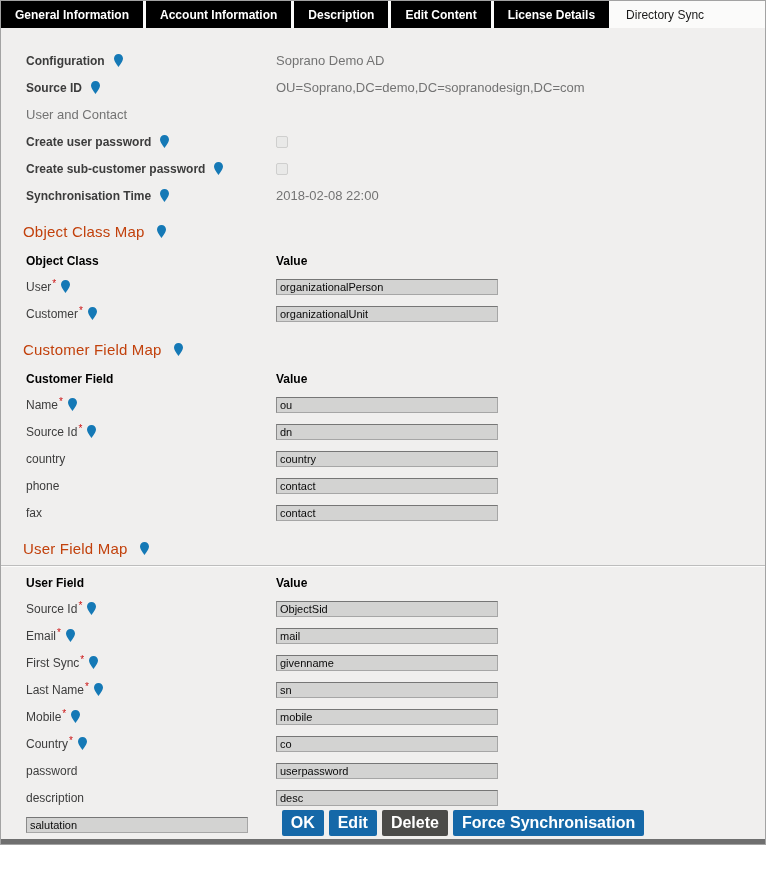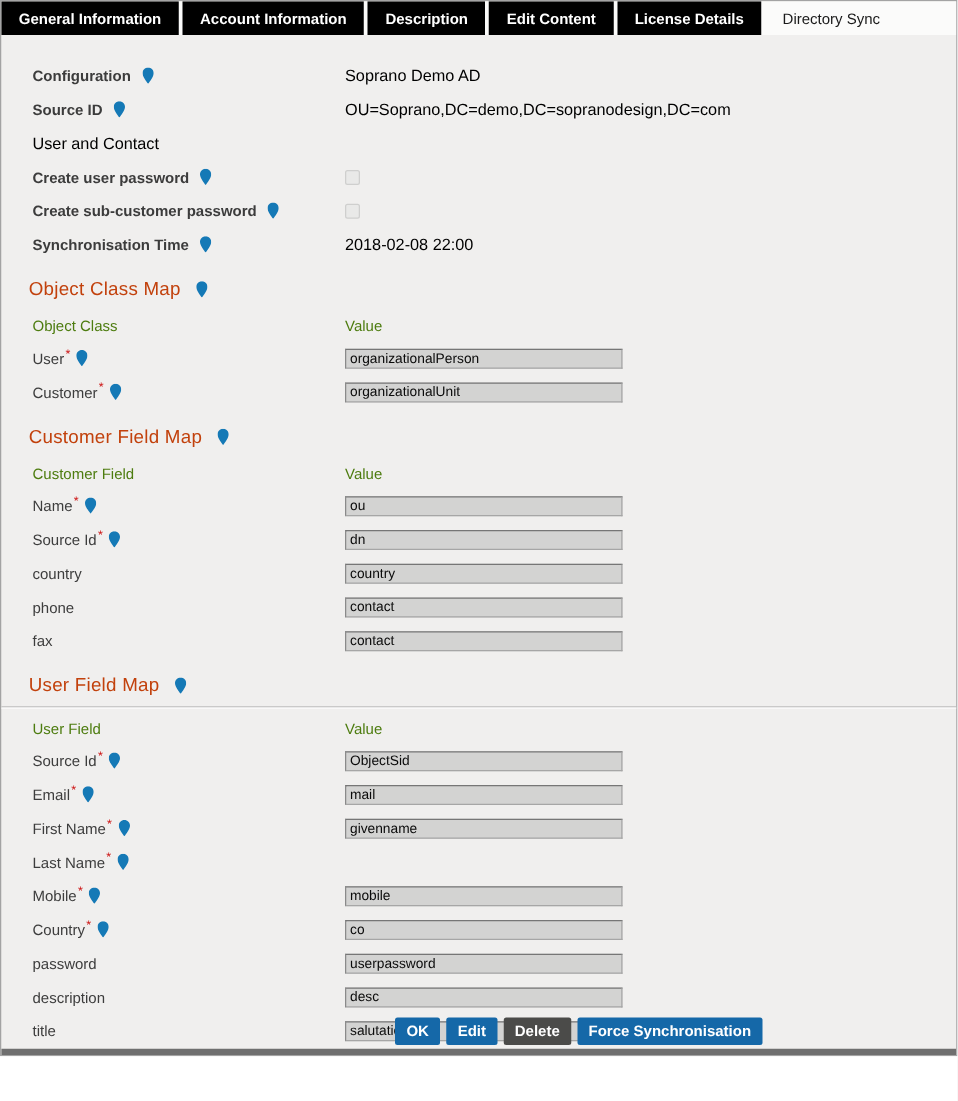--- a/index.html
+++ b/index.html
@@ -45,21 +45,21 @@
 
   .info-row { display: flex; align-items: center; height: 27px; }
   .info-label {
     width: 250px;
     font-size: 12px;
     font-weight: bold;
     color: #3c3c3c;
     display: flex;
     align-items: center;
   }
-  .info-value { font-size: 13px; color: #000000; }
+  .info-value { font-size: 13px; color: #737373; }
 
   .pin { margin-left: 9px; display: inline-flex; flex: none; }
 
   .checkbox {
     appearance: none;
     -webkit-appearance: none;
     width: 12px; height: 12px;
     background: #e9e9e8;
     border: 1px solid #cfcfce;
     border-radius: 2px;
@@ -77,21 +77,21 @@
     letter-spacing: 0.2px;
   }
   .section-title .pin { margin-left: 12px; }
   .section-divider {
     height: 0;
     border-top: 1px solid #bdbdbd;
     border-bottom: 1px solid #fcfcfb;
     margin: 2px -25px 3px -25px;
   }
   .hdr-row { display: flex; height: 25px; align-items: center; }
-  .hdr-col { font-size: 12px; color: #4d7c0f; }
+  .hdr-col { font-size: 12px; color: #000000; font-weight: bold; }
   .hdr-col.c1 { width: 250px; }
 
   .map-row { display: flex; align-items: center; height: 27px; }
   .map-label {
     width: 250px;
     font-size: 12px;
     color: #3d3d3d;
     display: flex;
     align-items: center;
   }
@@ -127,21 +127,21 @@
     justify-content: center;
     transform: translateX(80px);
     gap: 5px;
   }
   .btn {
     border: none;
     border-radius: 2px;
     background: var(--accent-blue);
     color: #ffffff;
     font-family: "Liberation Sans", "DejaVu Sans", sans-serif;
-    font-size: 12px;
+    font-size: 16px;
     font-weight: bold;
     padding: 4px 9px;
     cursor: pointer;
     white-space: nowrap;
   }
   .btn.dark { background: var(--delete-gray); }
 
   .bottom-strip {
     position: absolute;
     left: 0; right: 0; bottom: 0;
@@ -345,40 +345,41 @@
             <span class="pin">
               <svg width="9" height="13" viewBox="0 0 9 13">
                 <path d="M4.5 0 C7 0 9 2 9 4.5 C9 7.3 5.7 11.1 4.5 13 C3.3 11.1 0 7.3 0 4.5 C0 2 2 0 4.5 0 Z" fill="#1579b6"></path>
               </svg>
             </span>
           </span>
           <input type="text" class="map-input" value="mail" style="">
         </div>
         <div class="map-row">
           <span class="map-label">
-            <span>First Name</span>
+            <span>First Sync</span>
             <span class="req">*</span>
             <span class="pin">
               <svg width="9" height="13" viewBox="0 0 9 13">
                 <path d="M4.5 0 C7 0 9 2 9 4.5 C9 7.3 5.7 11.1 4.5 13 C3.3 11.1 0 7.3 0 4.5 C0 2 2 0 4.5 0 Z" fill="#1579b6"></path>
               </svg>
             </span>
           </span>
           <input type="text" class="map-input" value="givenname" style="">
         </div>
         <div class="map-row">
           <span class="map-label">
             <span>Last Name</span>
             <span class="req">*</span>
             <span class="pin">
               <svg width="9" height="13" viewBox="0 0 9 13">
                 <path d="M4.5 0 C7 0 9 2 9 4.5 C9 7.3 5.7 11.1 4.5 13 C3.3 11.1 0 7.3 0 4.5 C0 2 2 0 4.5 0 Z" fill="#1579b6"></path>
               </svg>
             </span>
           </span>
+          <input type="text" class="map-input" value="sn" style="">
         </div>
         <div class="map-row">
           <span class="map-label">
             <span>Mobile</span>
             <span class="req">*</span>
             <span class="pin">
               <svg width="9" height="13" viewBox="0 0 9 13">
                 <path d="M4.5 0 C7 0 9 2 9 4.5 C9 7.3 5.7 11.1 4.5 13 C3.3 11.1 0 7.3 0 4.5 C0 2 2 0 4.5 0 Z" fill="#1579b6"></path>
               </svg>
             </span>
@@ -403,23 +404,20 @@
           </span>
           <input type="text" class="map-input" value="userpassword" style="">
         </div>
         <div class="map-row">
           <span class="map-label">
             <span>description</span>
           </span>
           <input type="text" class="map-input" value="desc" style="">
         </div>
         <div class="map-row">
-          <span class="map-label">
-            <span>title</span>
-          </span>
           <input type="text" class="map-input" value="salutation" style="">
         </div>
       </div>
   </div>
   <div class="footer" id="footer">
       <button class="btn">OK</button>
       <button class="btn">Edit</button>
       <button class="btn dark">Delete</button>
       <button class="btn">Force Synchronisation</button>
     </div>

